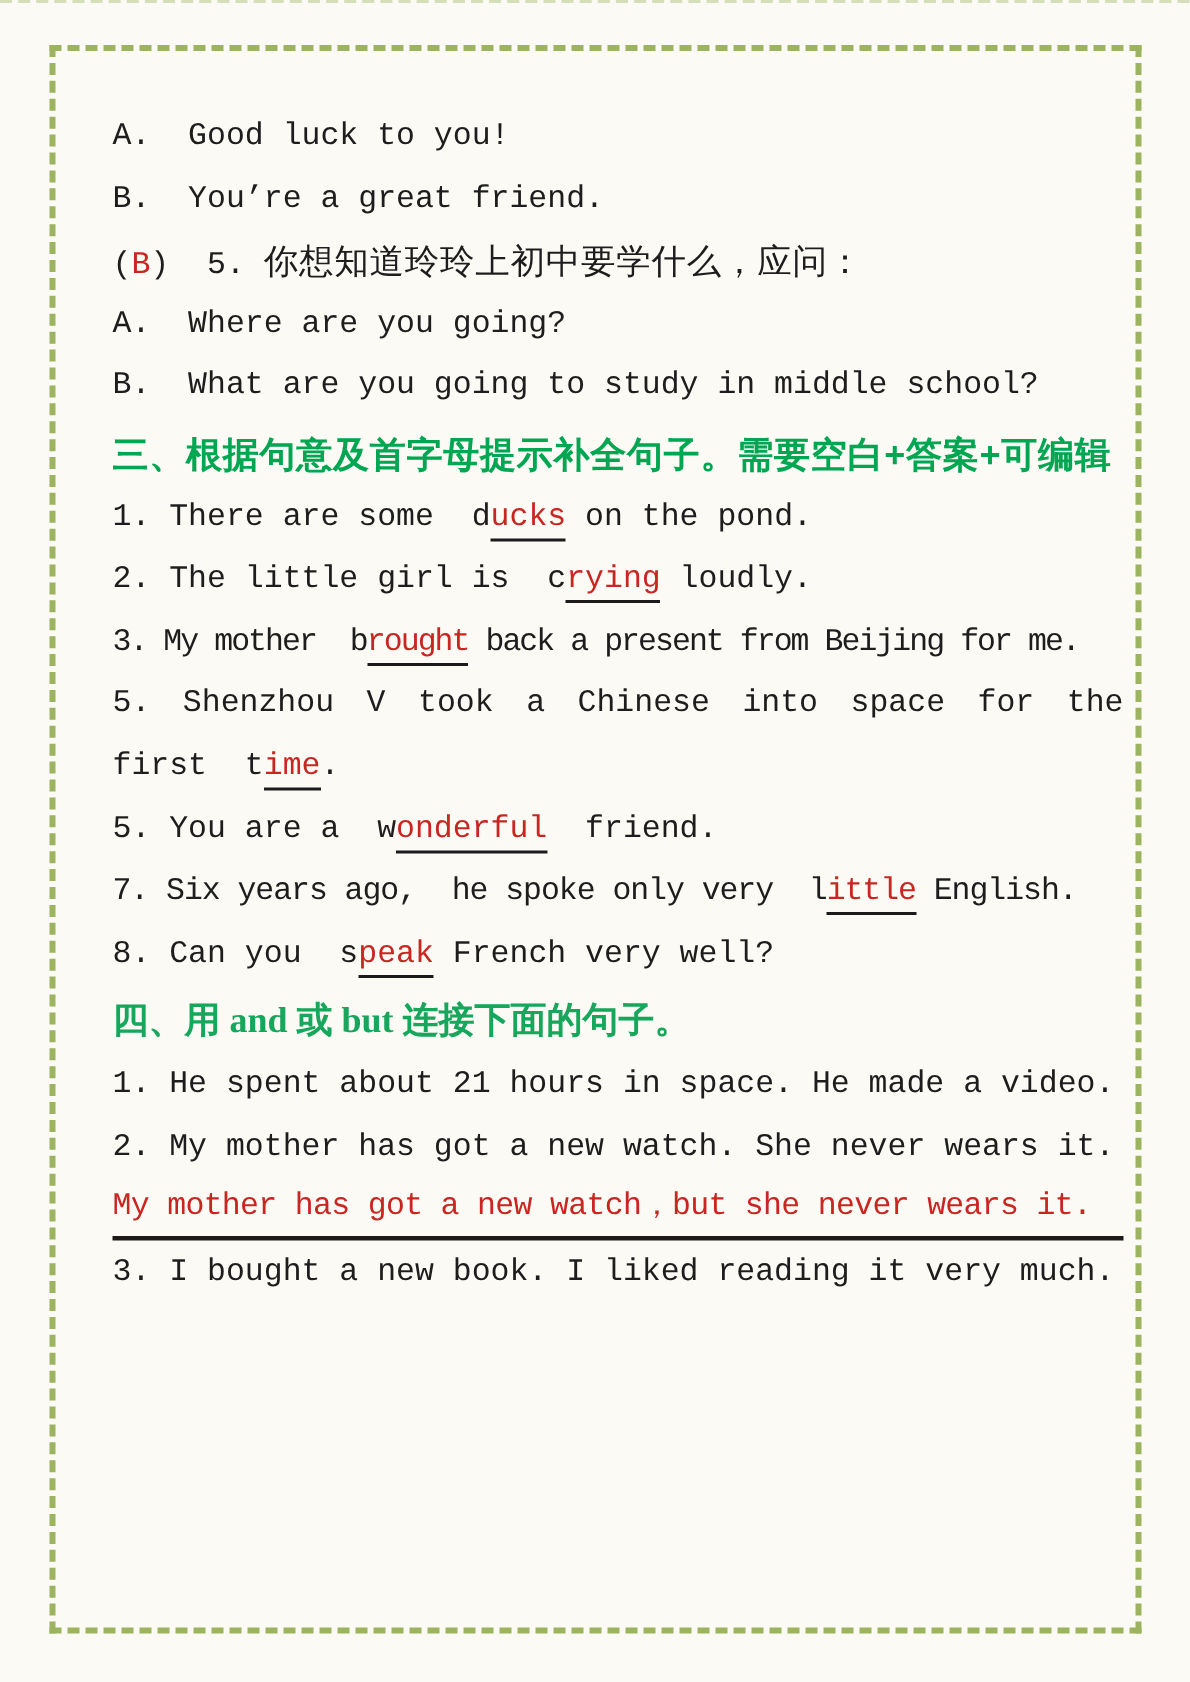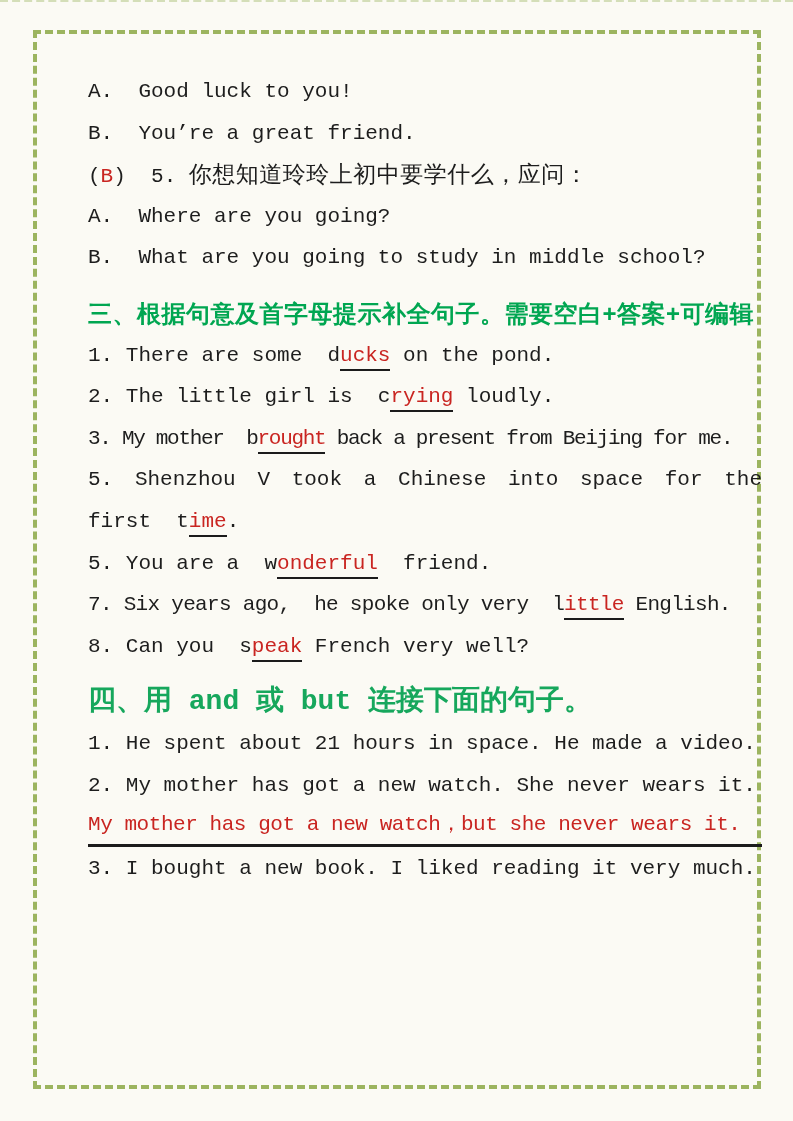--- a/index.html
+++ b/index.html
@@ -16,46 +16,46 @@
     border-top: 4px dashed rgba(156, 180, 95, 0.40);
   }
   .frame {
     position: absolute;
     left: 33px; top: 30px;
     width: 728px; height: 1059px;
     border: 4px dashed var(--border-green, #9cb45f);
   }
   .content {
     position: absolute;
-    left: 88px; top: 71px;
+    left: 75px; top: 71px;
     width: 674px;
   }
   .section { }
-  .section.gap { margin-top: 14px; }
+  .section.gap { margin-top: 4px; }
   .line {
     white-space: pre;
     font-family: "Liberation Mono", monospace;
     font-size: 21px;
     color: var(--ink, #1d1d1d);
     line-height: 41.6px;
     height: 41.6px;
     overflow: visible;
   }
   .line.heading {
     font-family: "Liberation Sans", sans-serif;
     font-weight: bold;
     font-size: 24px;
     color: var(--green, #00a651);
     letter-spacing: 0.5px;
     white-space: pre;
   }
   .line.heading2 {
-    font-family: Liberation Mono, monospace;
+    font-family: Liberation Serif, serif;
     font-weight: 600;
-    font-size: 28px;
+    font-size: 24px;
     color: var(--green2, #16a75c);
     white-space: pre;
   }
   .line.tight   { letter-spacing: -1.3px; }
   .line.tightsm { letter-spacing: -0.7px; }
   .line.justify {
     white-space: normal;
     text-align: justify;
     text-align-last: justify;
   }

